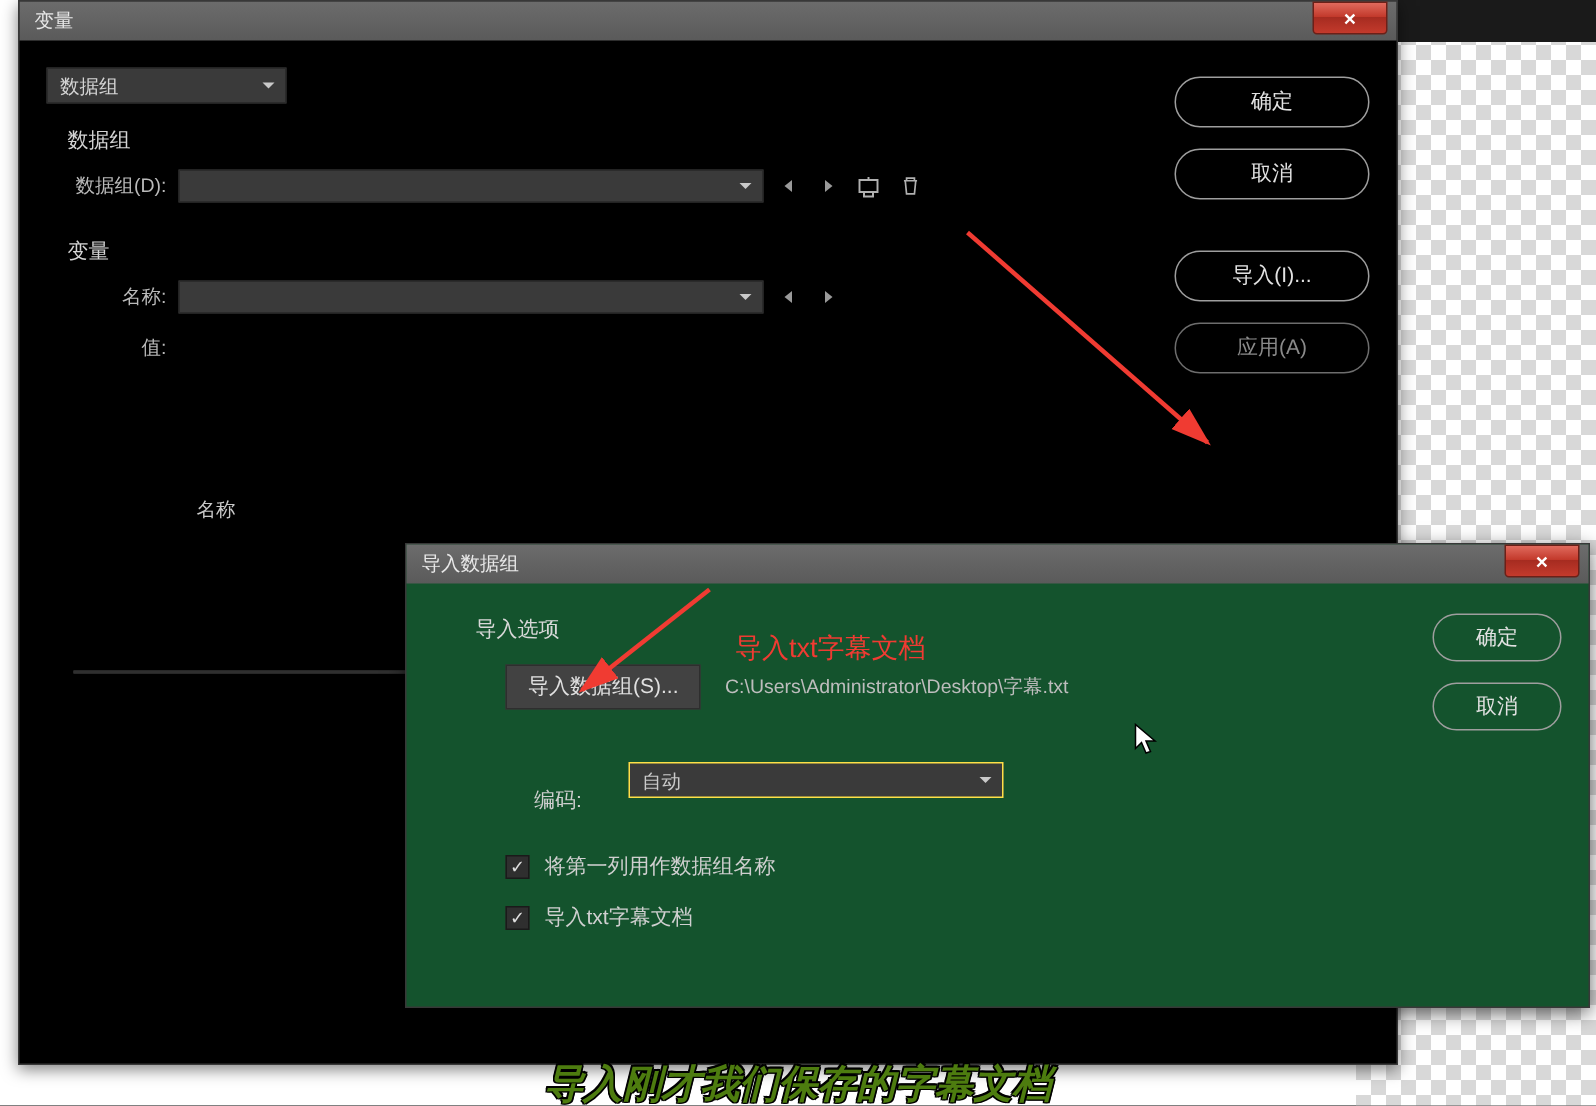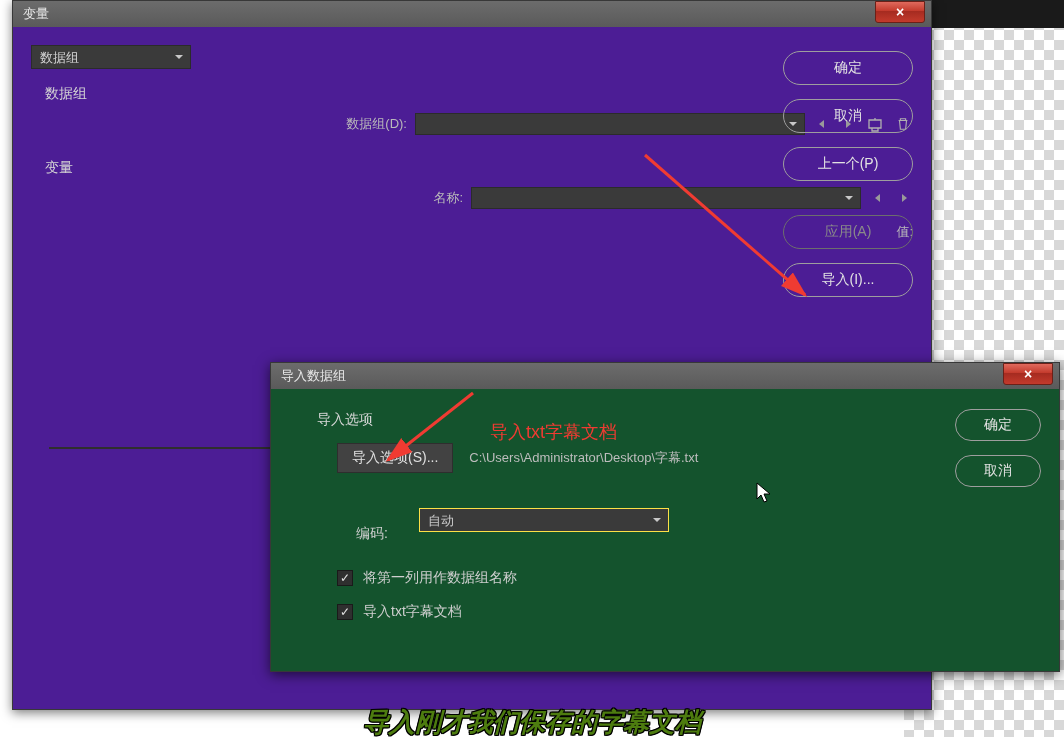--- a/index.html
+++ b/index.html
@@ -22,21 +22,21 @@
   position: absolute;
   top: 0; right: 0;
   width: 160px; height: 28px;
   background: #1a1a1a;
 }
 
 .dlg-main {
   position: absolute;
   left: 12px; top: 0;
   width: 920px; height: 710px;
-  background: #4c1d95;
+  background: #000000;
   border: 1px solid #383838;
   box-shadow: 0 3px 10px rgba(0,0,0,.5);
 }
 .titlebar {
   height: 26px;
   background: linear-gradient(#6c6c6c, #5a5a5a);
   display: flex;
   align-items: center;
   justify-content: space-between;
   padding-left: 10px;
@@ -97,21 +97,20 @@
   color: #d4d4d4;
   font-size: 14px;
   margin-top: 16px;
   margin-bottom: 10px;
 }
 .row {
   display: flex;
   align-items: center;
   gap: 8px;
   margin-bottom: 14px;
-  justify-content: flex-end;
 }
 .row-label {
   width: 80px;
   text-align: right;
   color: #bababa;
 }
 .wide-select {
   width: 390px; height: 22px;
   background: #3a3a3a;
   border: 1px solid #2b2b2b;
@@ -327,31 +326,31 @@
         <svg viewBox="0 0 10 10">
             <polygon points="3,1 8,5 3,9" fill="currentColor"></polygon>
           </svg>
       </span>
     </div>
 
     <div class="row" style="margin-left:24px;">
       <div class="row-label" style="width:56px;">值:</div>
     </div>
 
+    <div class="name-header">名称</div>
 
     <div class="list-area"></div>
   </div>
 
   <div class="side-buttons">
     <button class="pill-btn">确定</button>
     <button class="pill-btn">取消</button>
-    <button class="pill-btn">上一个(P)</button>
     <div style="height:6px;"></div>
+    <button class="pill-btn">导入(I)...</button>
     <button class="pill-btn disabled">应用(A)</button>
-    <button class="pill-btn">导入(I)...</button>
   </div>
 </div>
 
 <svg class="red-arrow" style="left:640px; top:150px;" width="190" height="170">
   <defs>
       <marker id="ah1" markerWidth="10" markerHeight="10" refX="8" refY="3" orient="auto">
     <path d="M0,0 L9,3 L0,6 Z" fill="#f03b32"></path>
       </marker>
     </defs>
   <line x1="5" y1="5" x2="165" y2="145" stroke="#f03b32" stroke-width="3" marker-end="url(#ah1)"></line>
@@ -361,21 +360,21 @@
   <div class="titlebar">
     <span class="titlebar-text">导入数据组</span>
     <div class="close-btn-red">
       <span>×</span>
     </div>
   </div>
   <div class="sub-body">
     <div class="sub-section-label" style="margin-left:20px;">导入选项</div>
 
     <div style="display:flex; align-items:center; margin-left:40px;">
-      <button class="select-file-btn">导入选项(S)...</button>
+      <button class="select-file-btn">导入数据组(S)...</button>
       <span class="file-path">C:\Users\Administrator\Desktop\字幕.txt</span>
     </div>
 
     <div class="encode-row" style="margin-left:40px;">
       <span class="encode-label">编码:</span>
       <div class="select-wrap">
         <select class="encode-select">
           <option>自动</option>
         </select>
       </div>

